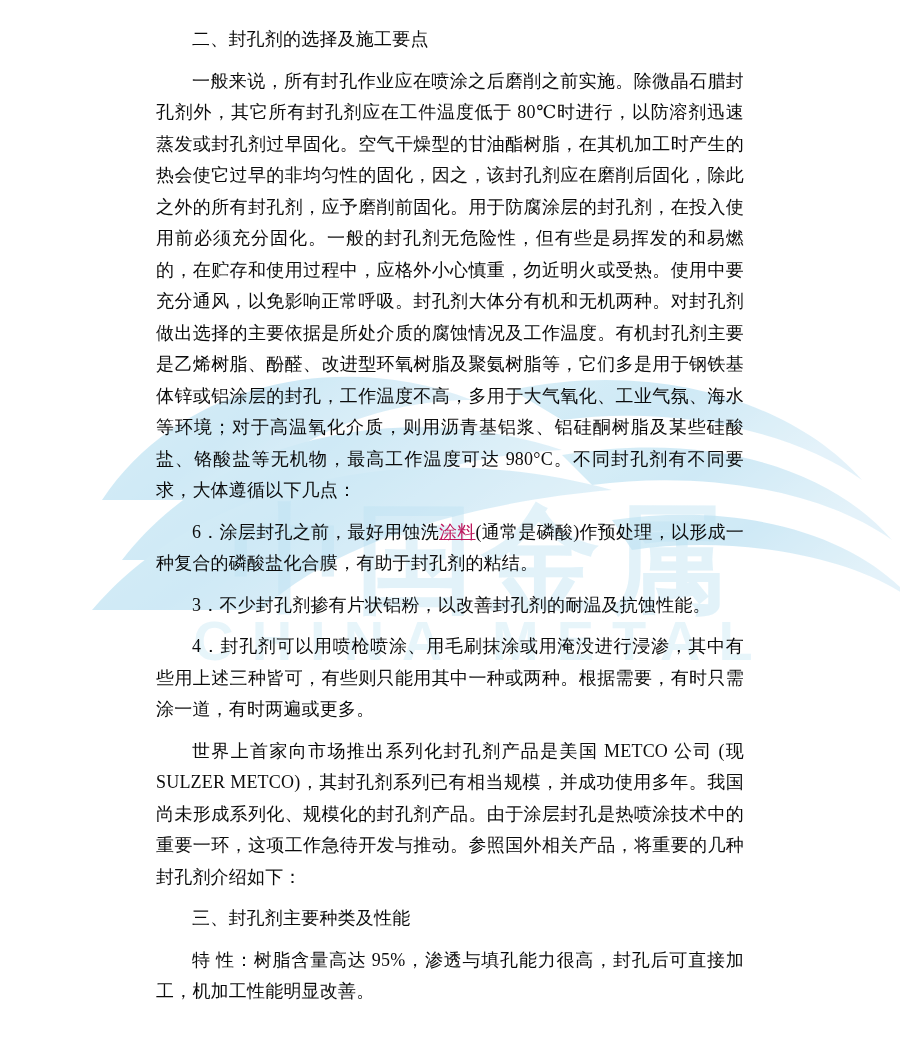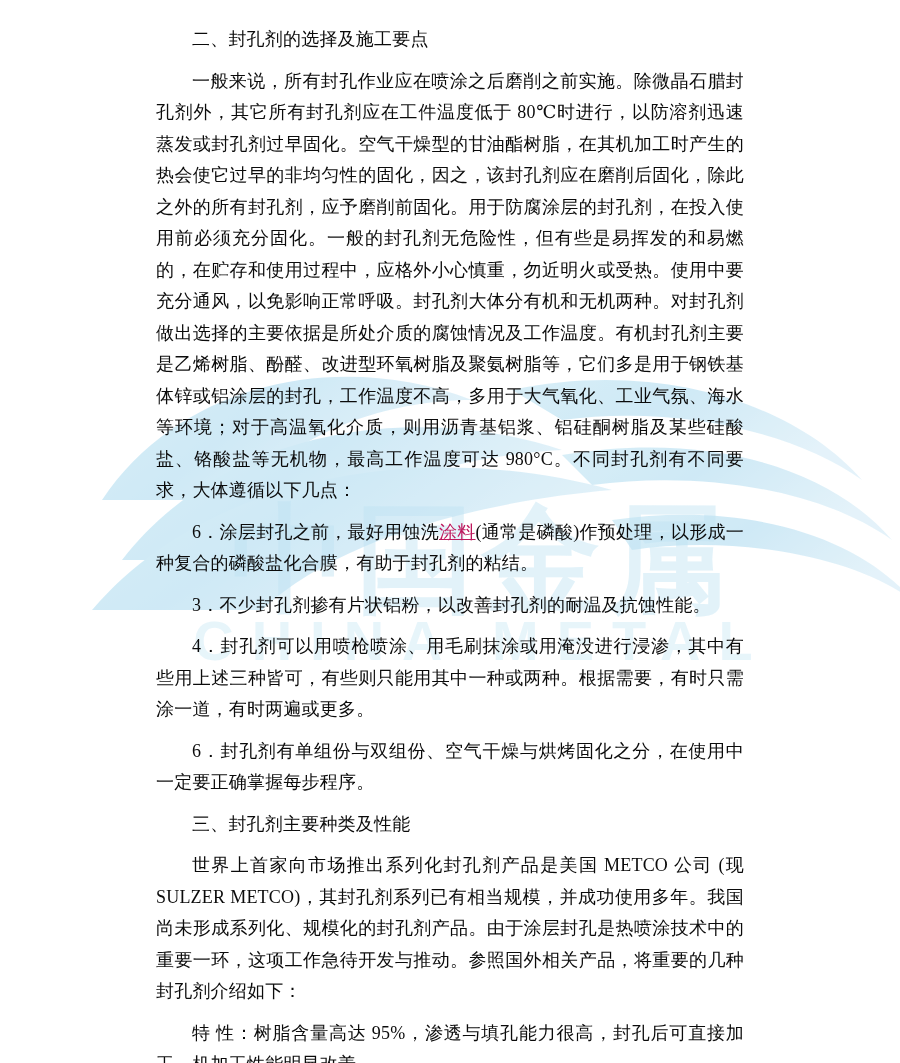--- a/index.html
+++ b/index.html
@@ -89,23 +89,22 @@
 
     <p class="para indent2">
       <span>6．涂层封孔之前，最好用蚀洗</span><a class="link" href="#">涂料</a><span>(通常是磷酸)作预处理，以形成一种复合的磷酸盐化合膜，有助于封孔剂的粘结。</span>
     </p>
 
     <p class="para indent2">3．不少封孔剂掺有片状铝粉，以改善封孔剂的耐温及抗蚀性能。</p>
 
     <p class="para indent2">4．封孔剂可以用喷枪喷涂、用毛刷抹涂或用淹没进行浸渗，其中有些用上述三种皆可，有些则只能用其中一种或两种。根据需要，有时只需涂一道，有时两遍或更多。</p>
 
 
-    <p class="para indent2">6．封孔剂有单组份与双组份、空气干燥与烘烤固化之分，在使用中一定要正确掌握每步程序。</p>
+
+    <p class="para indent2">世界上首家向市场推出系列化封孔剂产品是美国 METCO 公司 (现 SULZER METCO)，其封孔剂系列已有相当规模，并成功使用多年。我国尚未形成系列化、规模化的封孔剂产品。由于涂层封孔是热喷涂技术中的重要一环，这项工作急待开发与推动。参照国外相关产品，将重要的几种封孔剂介绍如下：</p>
 
     <p class="para indent2">三、封孔剂主要种类及性能</p>
-
-    <p class="para indent2">世界上首家向市场推出系列化封孔剂产品是美国 METCO 公司 (现 SULZER METCO)，其封孔剂系列已有相当规模，并成功使用多年。我国尚未形成系列化、规模化的封孔剂产品。由于涂层封孔是热喷涂技术中的重要一环，这项工作急待开发与推动。参照国外相关产品，将重要的几种封孔剂介绍如下：</p>
 
 
     <p class="para indent2">特 性：树脂含量高达 95%，渗透与填孔能力很高，封孔后可直接加工，机加工性能明显改善。</p>
 
   </div>
 </div>
 
 </body></html>

